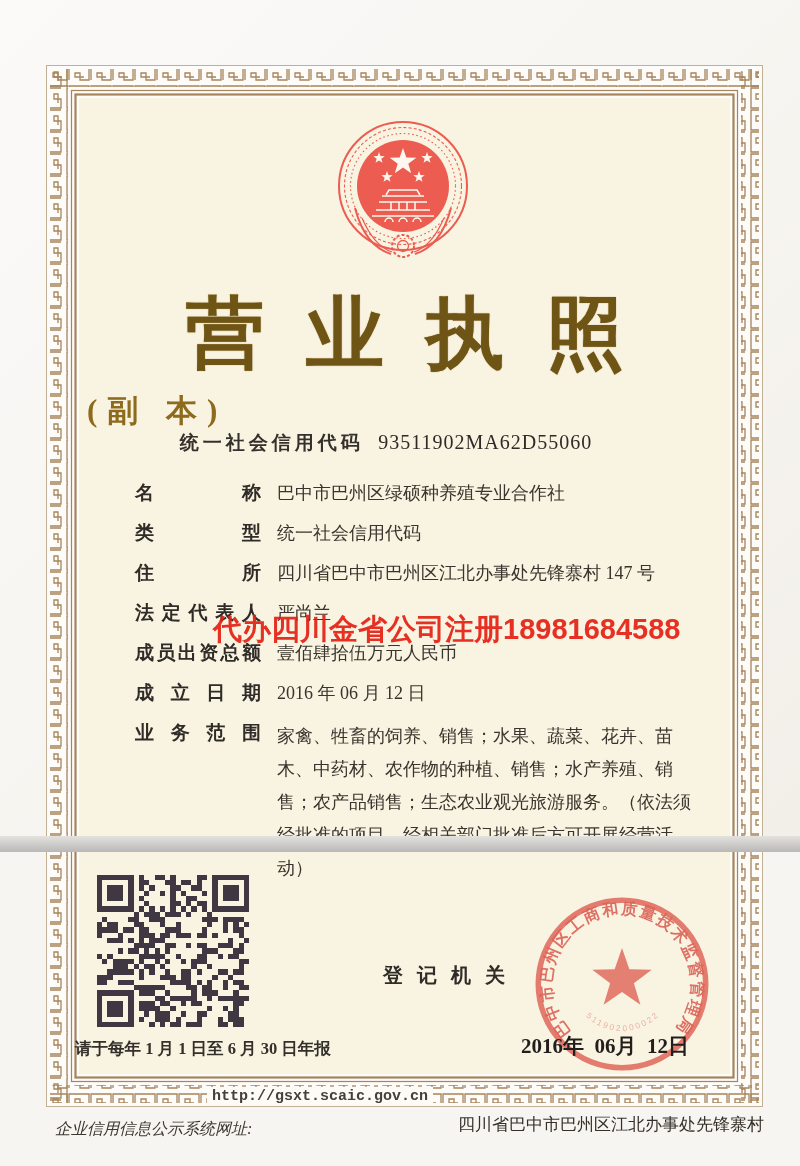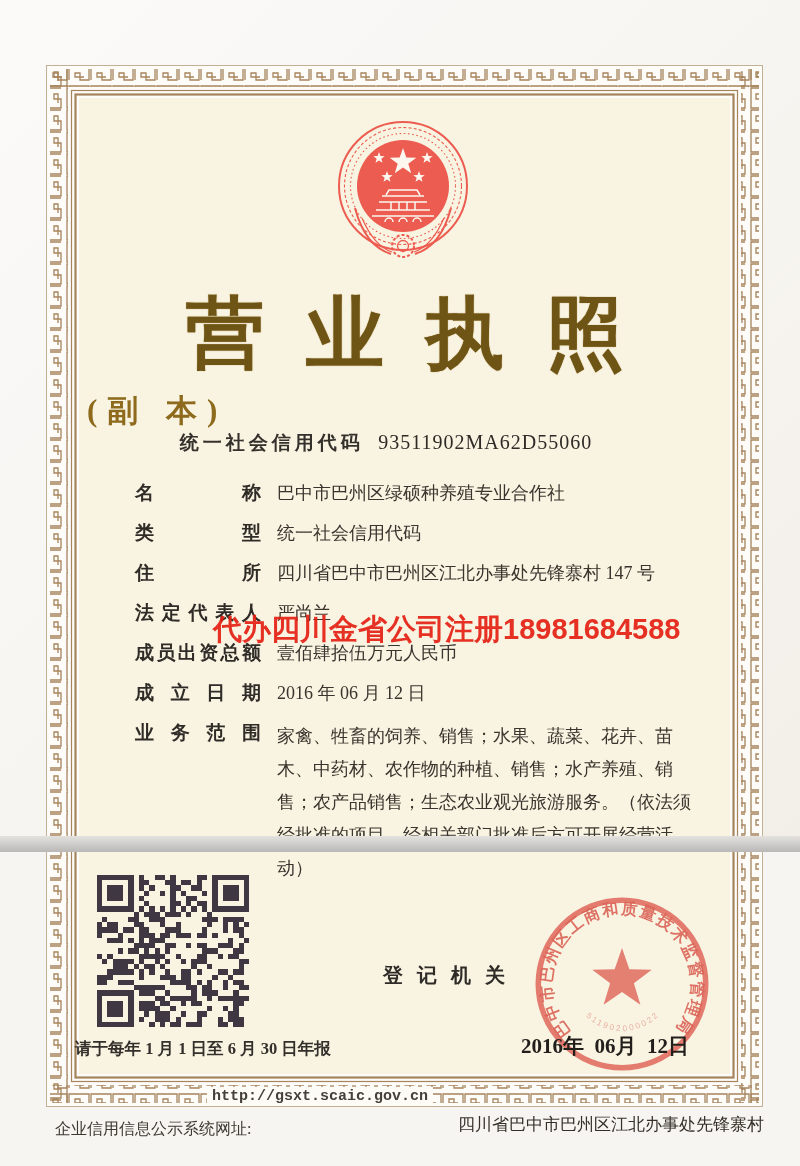--- a/index.html
+++ b/index.html
@@ -41,21 +41,21 @@
   .reg-label{position:absolute;left:306px;top:866px;font-size:20px;font-weight:700;
     color:#2f2c28;letter-spacing:14px;white-space:nowrap;}
   .seal{position:absolute;left:453px;top:796px;width:184px;height:184px;opacity:.92;}
   .reg-date{position:absolute;left:444px;top:936px;font-size:21px;color:#211e1b;
     font-family:Liberation Serif, serif;white-space:pre;font-weight:600;}
   
   .footer-url{position:absolute;left:207px;top:1087px;font-size:15px;font-weight:700;
     color:#45403a;font-family:"Liberation Mono","DejaVu Sans Mono",monospace;
     background:#fdfbf6;padding:1px 5px;letter-spacing:0;}
   .footer-left{position:absolute;left:55px;top:1119px;font-size:16px;color:#3d3931;
-    font-family:"Liberation Serif",serif;}
+    font-family:"Liberation Serif",serif;font-style:italic;}
   .footer-right{position:absolute;right:36px;top:1113px;font-size:17px;color:#352f28;
     font-family:"Liberation Serif",serif;}
   .scan-shadow{position:absolute;left:0;bottom:0;width:800px;height:16px;
     background:linear-gradient(#e4e2df,#bab8b6);}
 </style>
 </head>
 <body>
 
 <div class="scan">
 

